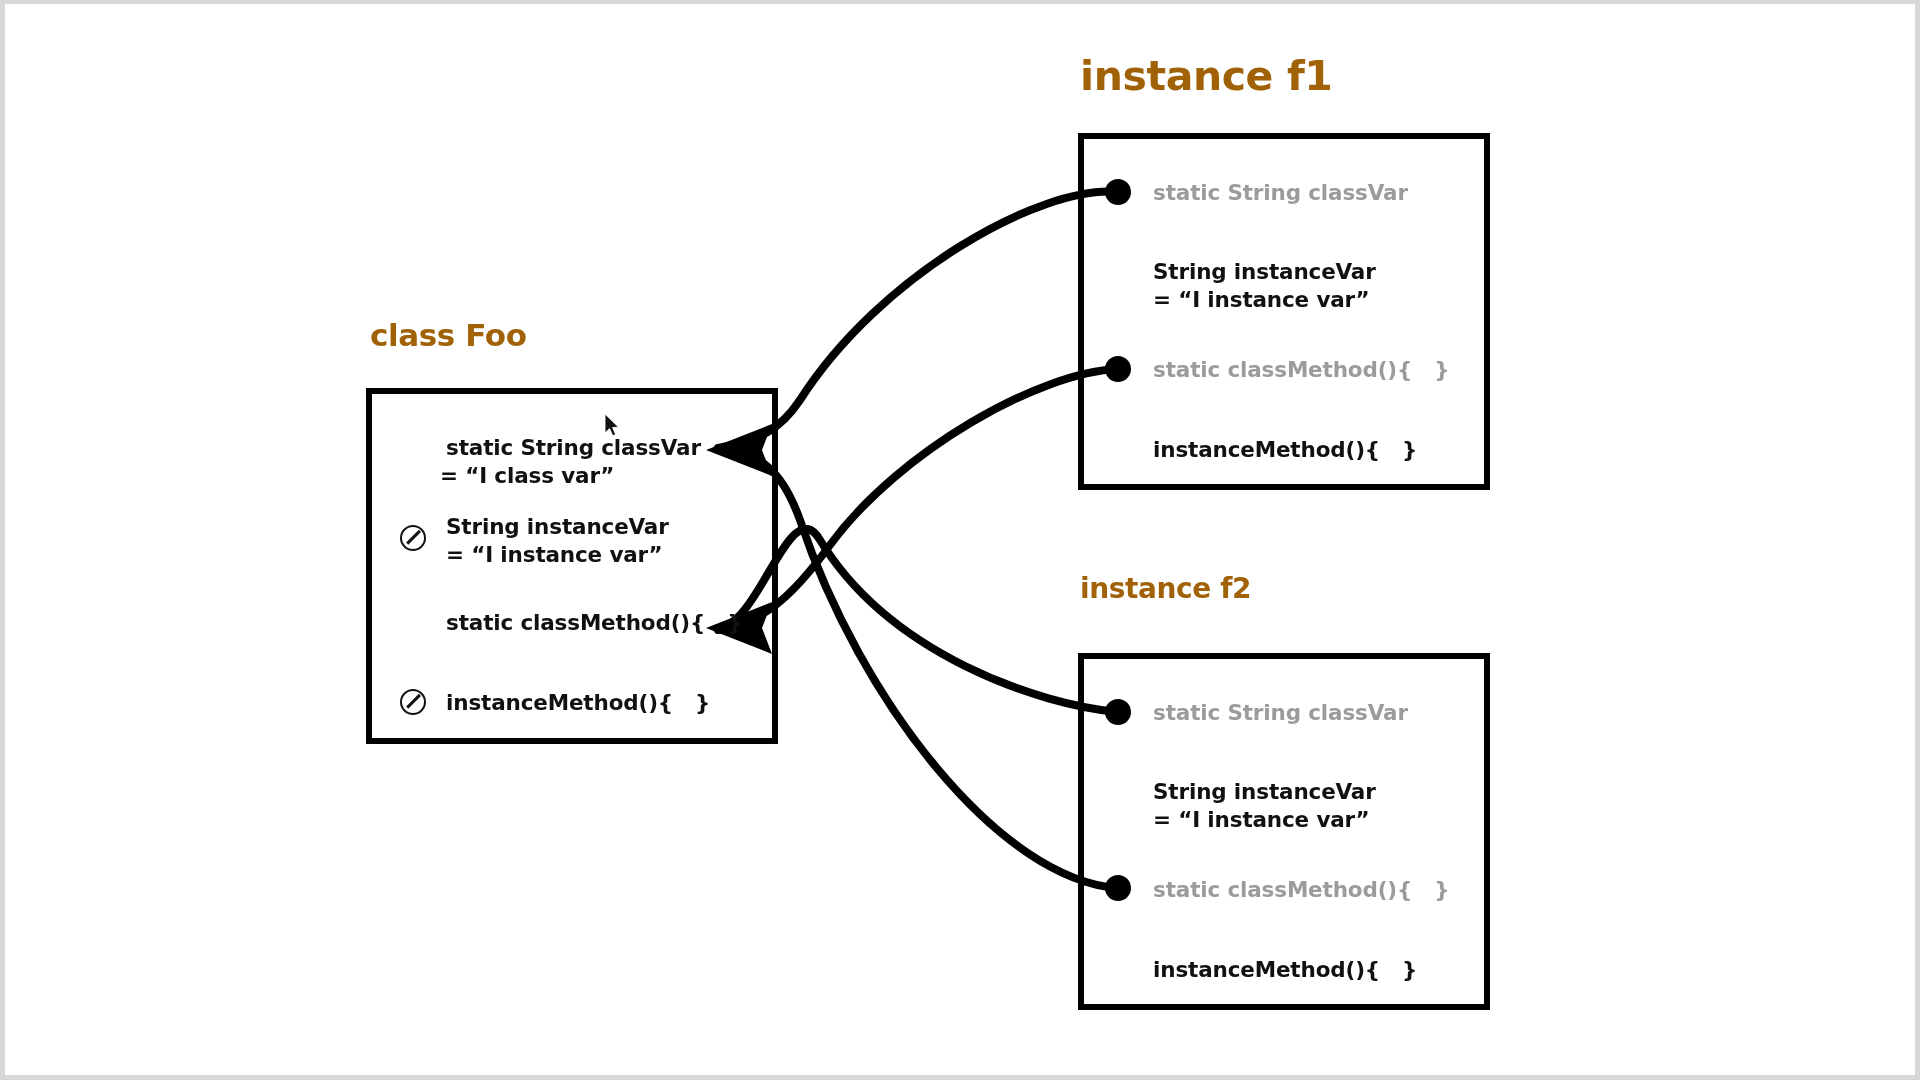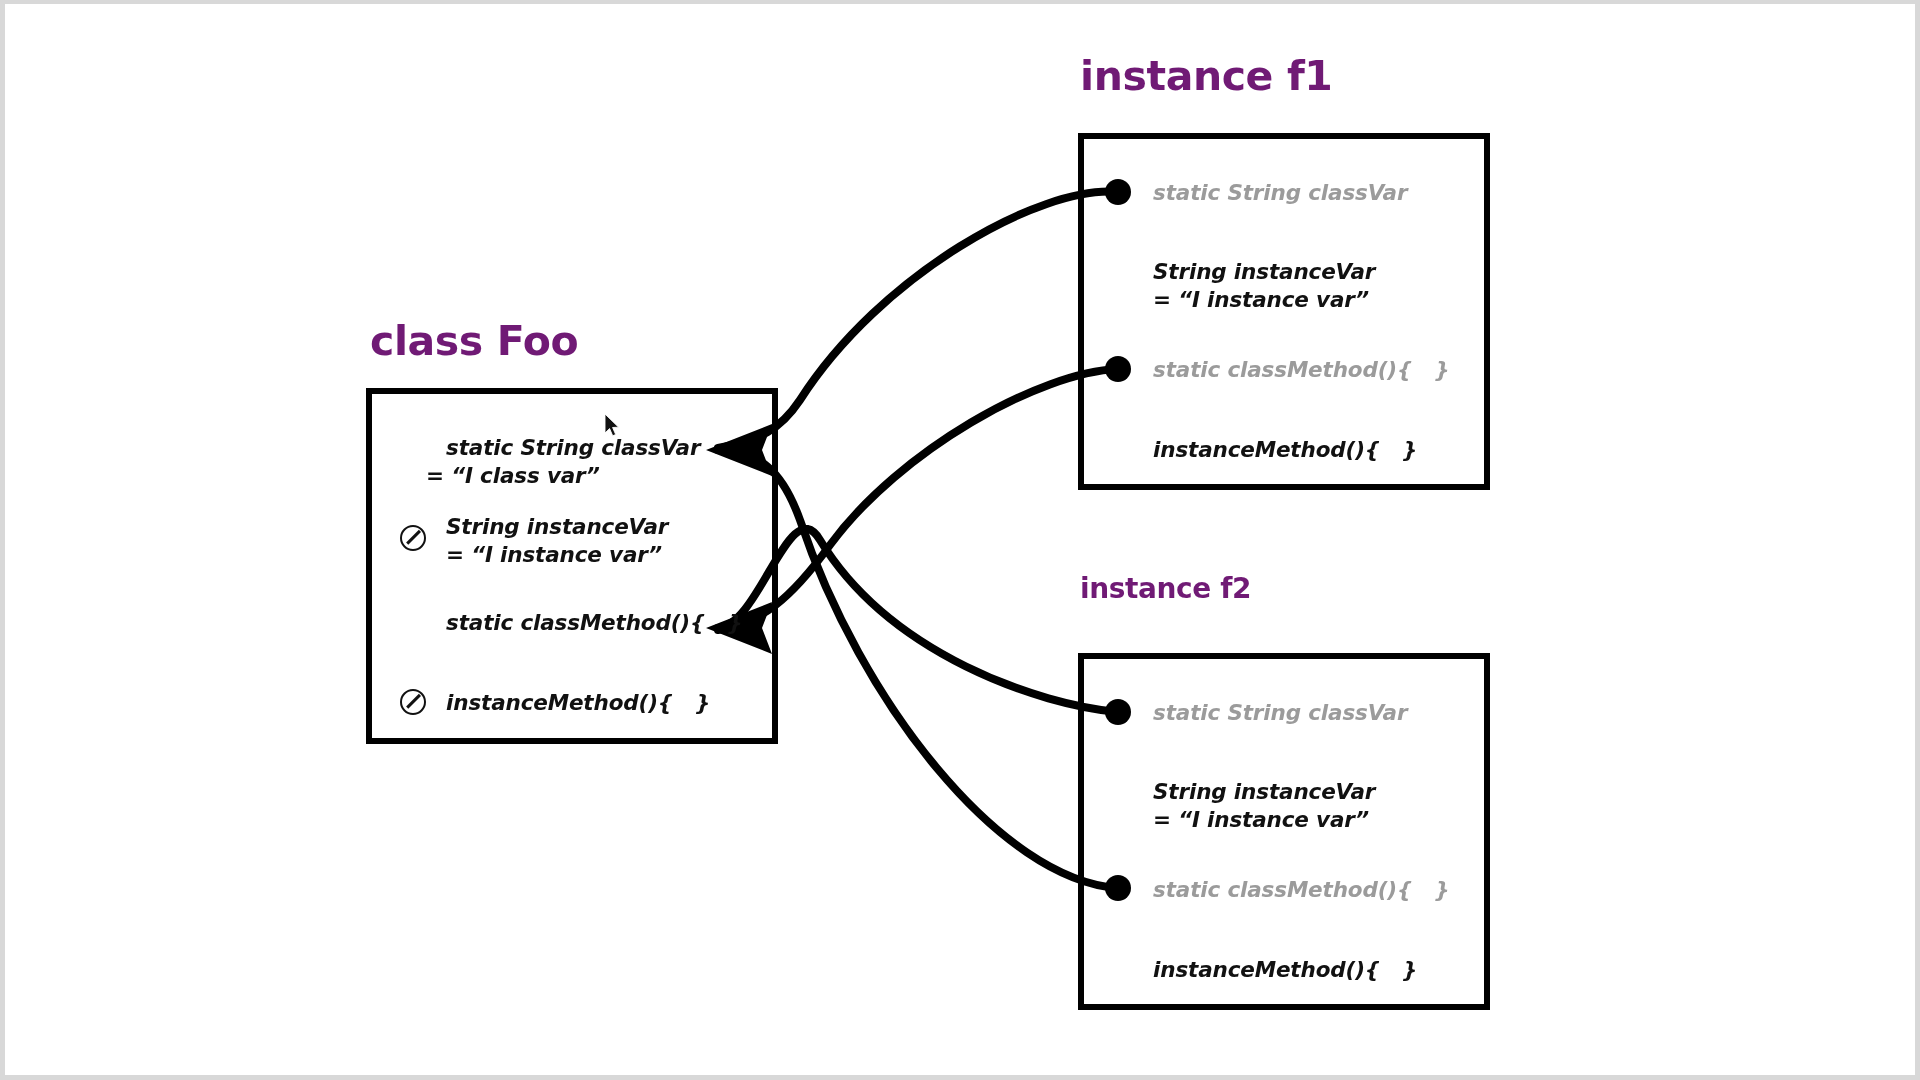--- a/index.html
+++ b/index.html
@@ -39,36 +39,36 @@
   .box {
     position: absolute;
     border: 6px solid #000000;
     background: transparent;
     box-sizing: border-box;
   }
 
   .box-title {
     position: absolute;
     font-weight: bold;
-    color: #701a75;
+    color: #a16207;
     letter-spacing: -0.4px;
     white-space: nowrap;
   }
 
   
   #foo-box {
     left: 366px;
     top: 388px;
     width: 412px;
     height: 356px;
   }
   #foo-title {
     left: 370px;
     top: 317px;
-    font-size: 41px;
+    font-size: 31px;
     text-align: right;
   }
 
   
   #f1-box {
     left: 1078px;
     top: 133px;
     width: 412px;
     height: 357px;
   }
@@ -93,21 +93,20 @@
 
   
   .member {
     position: absolute;
     font-size: 21.5px;
     font-weight: bold;
     line-height: 1.26;
     color: #111111;
     white-space: pre;
     letter-spacing: -0.15px;
-    font-style: italic;
   }
   .member.dim {
     color: #9b9b9b;
     font-weight: bold;
   }
 
   
   .noentry {
     position: absolute;
     width: 26px;
@@ -163,21 +162,21 @@
 
     <circle cx="1118" cy="712" r="13" fill="#000000"></circle>
     <circle cx="1118" cy="888" r="13" fill="#000000"></circle>
   </svg>
 
   <div class="box-title" id="foo-title">class Foo</div>
 
   <div class="box" id="foo-box"></div>
 
   <div class="member" style="left:446px; top:434px;">static String classVar</div>
-  <div class="member" style="left:426px; top:462px;">= “I class var”</div>
+  <div class="member" style="left:440px; top:462px;">= “I class var”</div>
 
   <div class="noentry" style="left:400px; top:525px;"></div>
   <div class="member" style="left:446px; top:513px;">String instanceVar</div>
   <div class="member" style="left:446px; top:541px;">= “I instance var”</div>
 
   <div class="member" style="left:446px; top:609px;">static classMethod(){   }</div>
 
   <div class="noentry" style="left:400px; top:689px;"></div>
   <div class="member" style="left:446px; top:689px;">instanceMethod(){   }</div>
 

